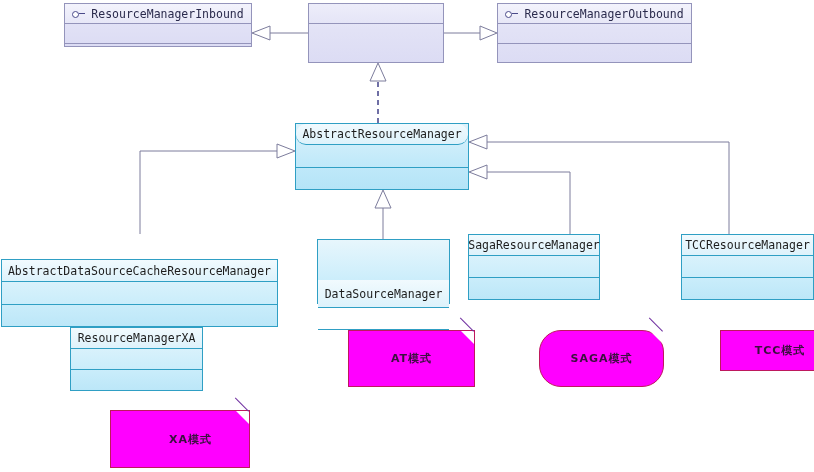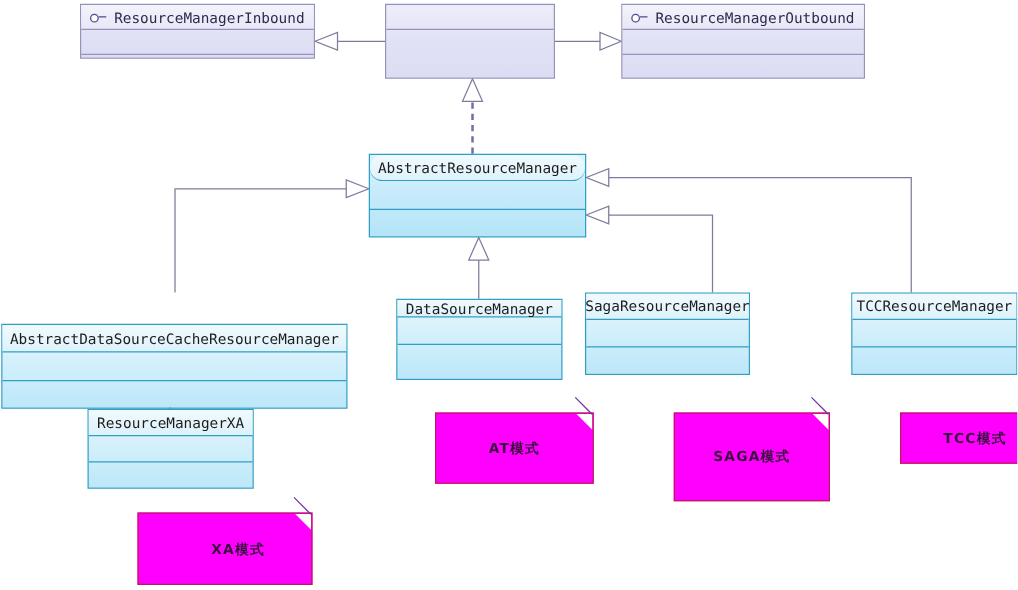--- a/index.html
+++ b/index.html
@@ -237,21 +237,21 @@
 
   <div class="uml-box cls" style="left:1px; top:234px; width:277px; height:68px;margin-top:25px;">
     <div class="row title-row" style="height:22px;">
       <span class="name">AbstractDataSourceCacheResourceManager</span>
     </div>
     <div class="row attr-row" style="height:23px;"></div>
     <div class="row op-row" style="height:21px;"></div>
   </div>
 
   <div class="uml-box cls" style="left:317px; top:239px; width:133px; height:65px;">
-    <div class="row title-row" style="height:14px;">
+    <div class="row title-row" style="height:28px;margin-top:40px;">
       <span class="name">DataSourceManager</span>
     </div>
     <div class="row attr-row" style="height:22px;"></div>
     <div class="row op-row" style="height:20px;"></div>
   </div>
 
   <div class="uml-box cls" style="left:468px; top:234px; width:132px; height:66px;">
     <div class="row title-row" style="height:21px;">
       <span class="name">SagaResourceManager</span>
     </div>
@@ -274,21 +274,21 @@
     <div class="row attr-row" style="height:22px;"></div>
     <div class="row op-row" style="height:21px;"></div>
   </div>
 
   <div class="note" style="left:316px; top:330px; width:127px; height:57px;">
     <div class="fold2"></div>
     <div class="fold-line"></div>
     <span class="note-label">AT模式</span>
   </div>
 
-  <div class="note" style="left:507px; top:330px; width:125px; height:71px;">
+  <div class="note" style="left:507px; top:330px; width:125px; height:57px;border-radius:22px;">
     <div class="fold2"></div>
     <div class="fold-line"></div>
     <span class="note-label">SAGA模式</span>
   </div>
 
   <div class="note" style="left:688px; top:330px; width:120px; height:41px;">
     <div class="fold2"></div>
     <div class="fold-line"></div>
     <span class="note-label">TCC模式</span>
   </div>

